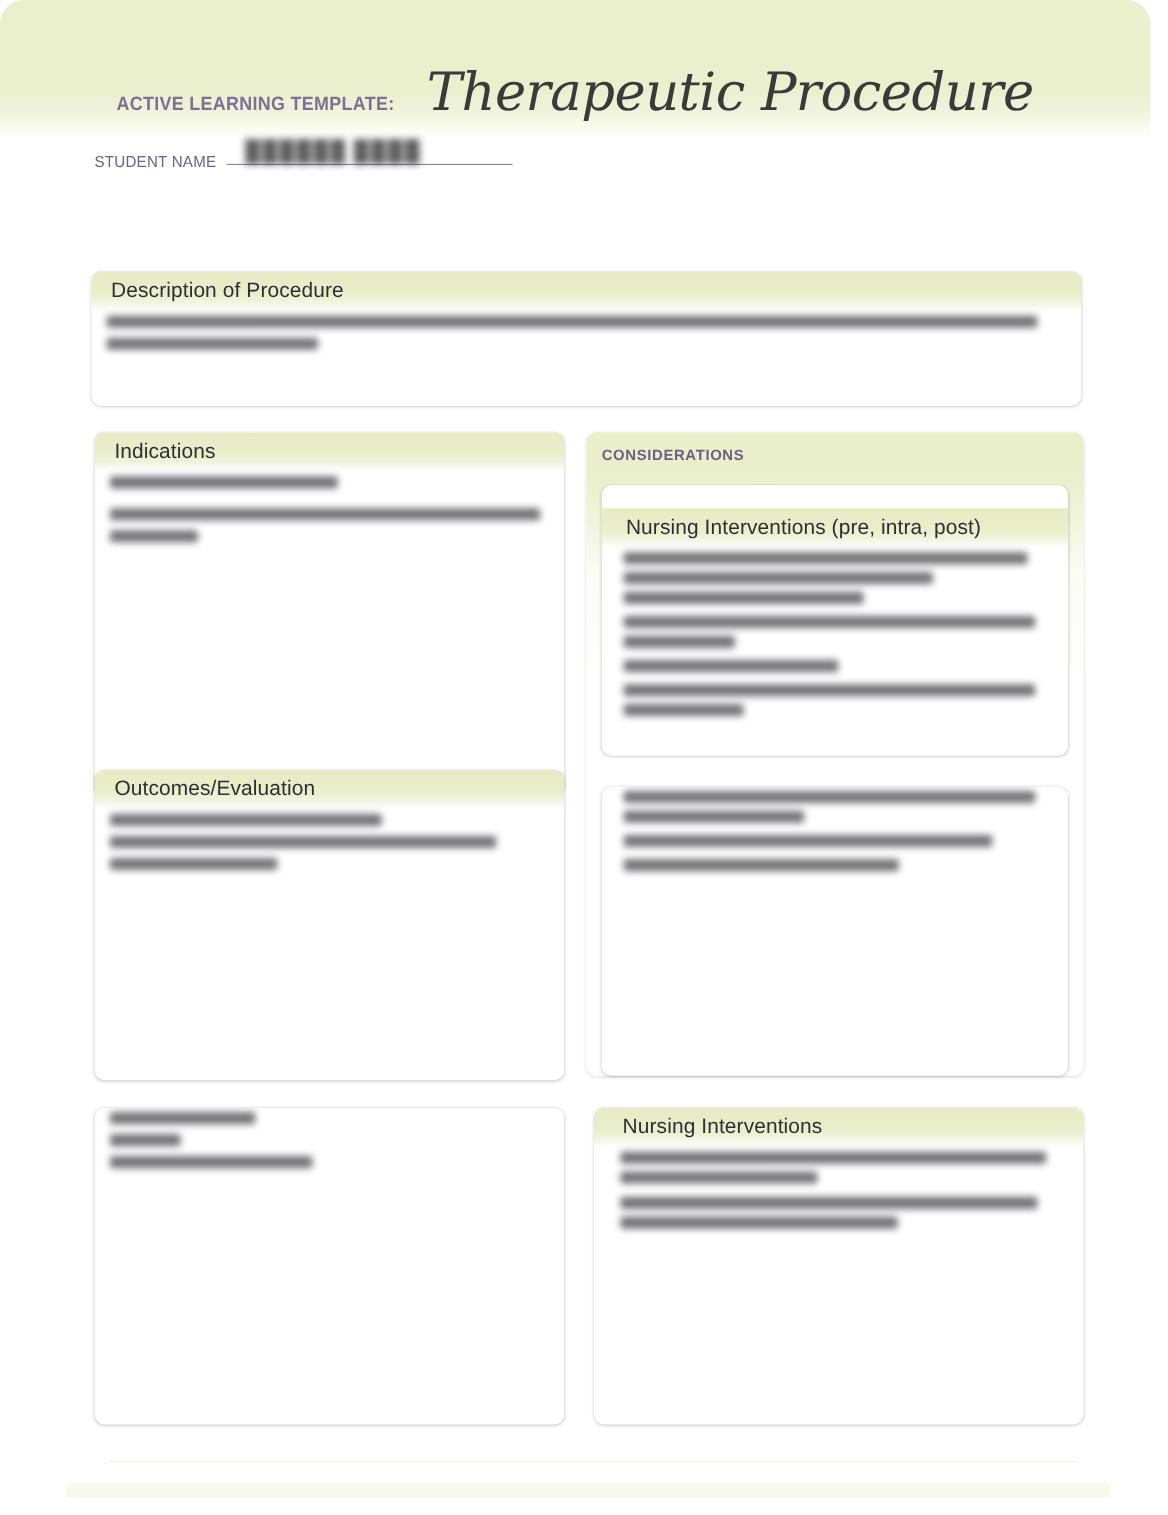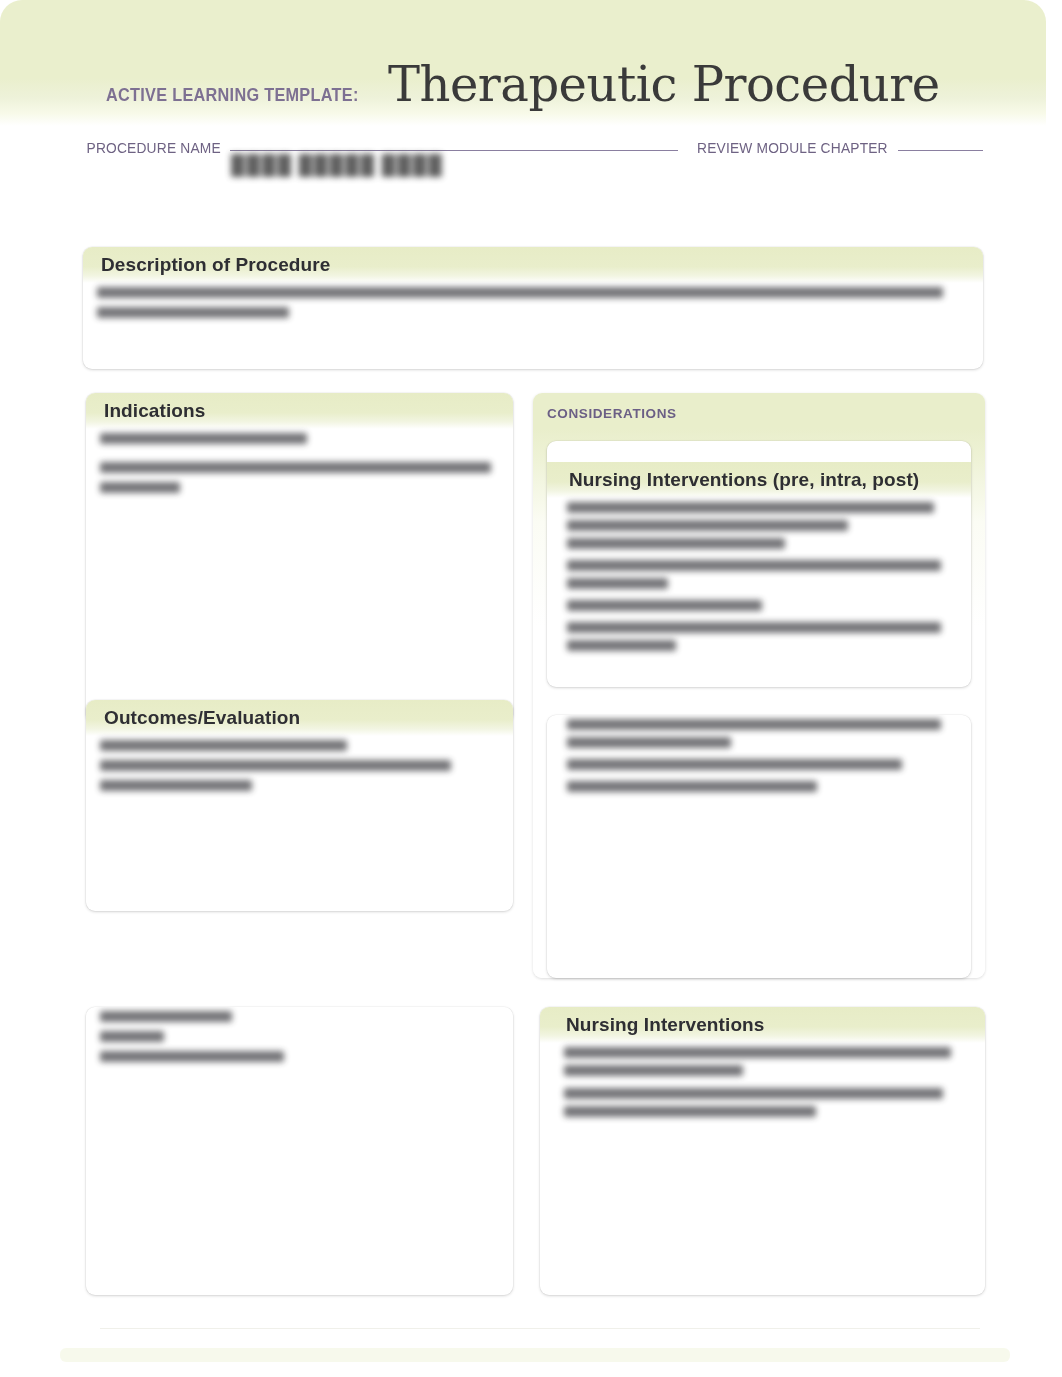--- a/index.html
+++ b/index.html
@@ -53,20 +53,21 @@
     font-size: 17.5px;
     font-weight: bold;
     letter-spacing: 0.3px;
     color: #7d7092;
     white-space: nowrap;
     transform: scaleX(0.93);
     transform-origin: left bottom;
   }
   .alt-title {
     font-family: "DejaVu Serif", serif;
+    font-style: italic;
     font-size: 48px;
     font-weight: normal;
     color: #3a3a3a;
     white-space: nowrap;
     letter-spacing: -0.5px;
   }
 
   
   .form-area {
     position: absolute;
@@ -142,21 +143,21 @@
                 #f2f5e2 80%,
                 #ffffff 100%);
     display: flex;
     align-items: center;
     padding-left: 18px;
     box-sizing: border-box;
   }
   .card-title {
     font-family: "Liberation Sans", sans-serif;
     font-size: 19px;
-    font-weight: bold;
+    font-weight: normal;
     color: #2e2e33;
     letter-spacing: 0.1px;
   }
   .card-body {
     position: relative;
     padding: 4px 14px 10px 14px;
   }
 
   
   .blur-block {
@@ -223,28 +224,26 @@
   <div class="header-inner">
     <div class="header-row">
       <span class="alt-label">ACTIVE LEARNING TEMPLATE:</span>
       <span class="alt-title">Therapeutic Procedure</span>
     </div>
   </div>
 </div>
 
 <div class="form-area">
 
-
   <div class="form-line">
-    <span class="form-label">PROCEDURE NAME</span>
-    <span class="rule rule-procedure"></span>
-    <span class="form-label form-label-right">REVIEW MODULE CHAPTER</span>
-    <span class="rule rule-chapter"></span>
-    <span class="hand hand-procedure">████ █████ ████</span>
-  </div>
+    <span class="form-label">STUDENT NAME</span>
+    <span class="rule rule-student"></span>
+    <span class="hand hand-student">██████ ████</span>
+  </div>
+
 
 </div>
 
 <div class="card" style="left:83px; top:247px; width:900px; height:122px;">
   <div class="card-head">
     <span class="card-title">Description of Procedure</span>
   </div>
   <div class="card-body">
     <div class="blur-block">
       <div class="bline dense" style="width:97%;"></div>
@@ -259,21 +258,21 @@
   </div>
   <div class="card-body">
     <div class="blur-block">
       <div class="bline dense" style="width:52%;"></div>
       <div class="bline dense" style="width:98%; margin-top:18px;"></div>
       <div class="bline dense" style="width:20%;"></div>
     </div>
   </div>
 </div>
 
-<div class="card" style="left:86px; top:700px; width:427px; height:211px;">
+<div class="card" style="left:86px; top:700px; width:427px; height:282px;">
   <div class="card-head">
     <span class="card-title">Outcomes/Evaluation</span>
   </div>
   <div class="card-body">
     <div class="blur-block">
       <div class="bline dense" style="width:62%;"></div>
       <div class="bline dense" style="width:88%;"></div>
       <div class="bline dense" style="width:38%;"></div>
     </div>
   </div>

